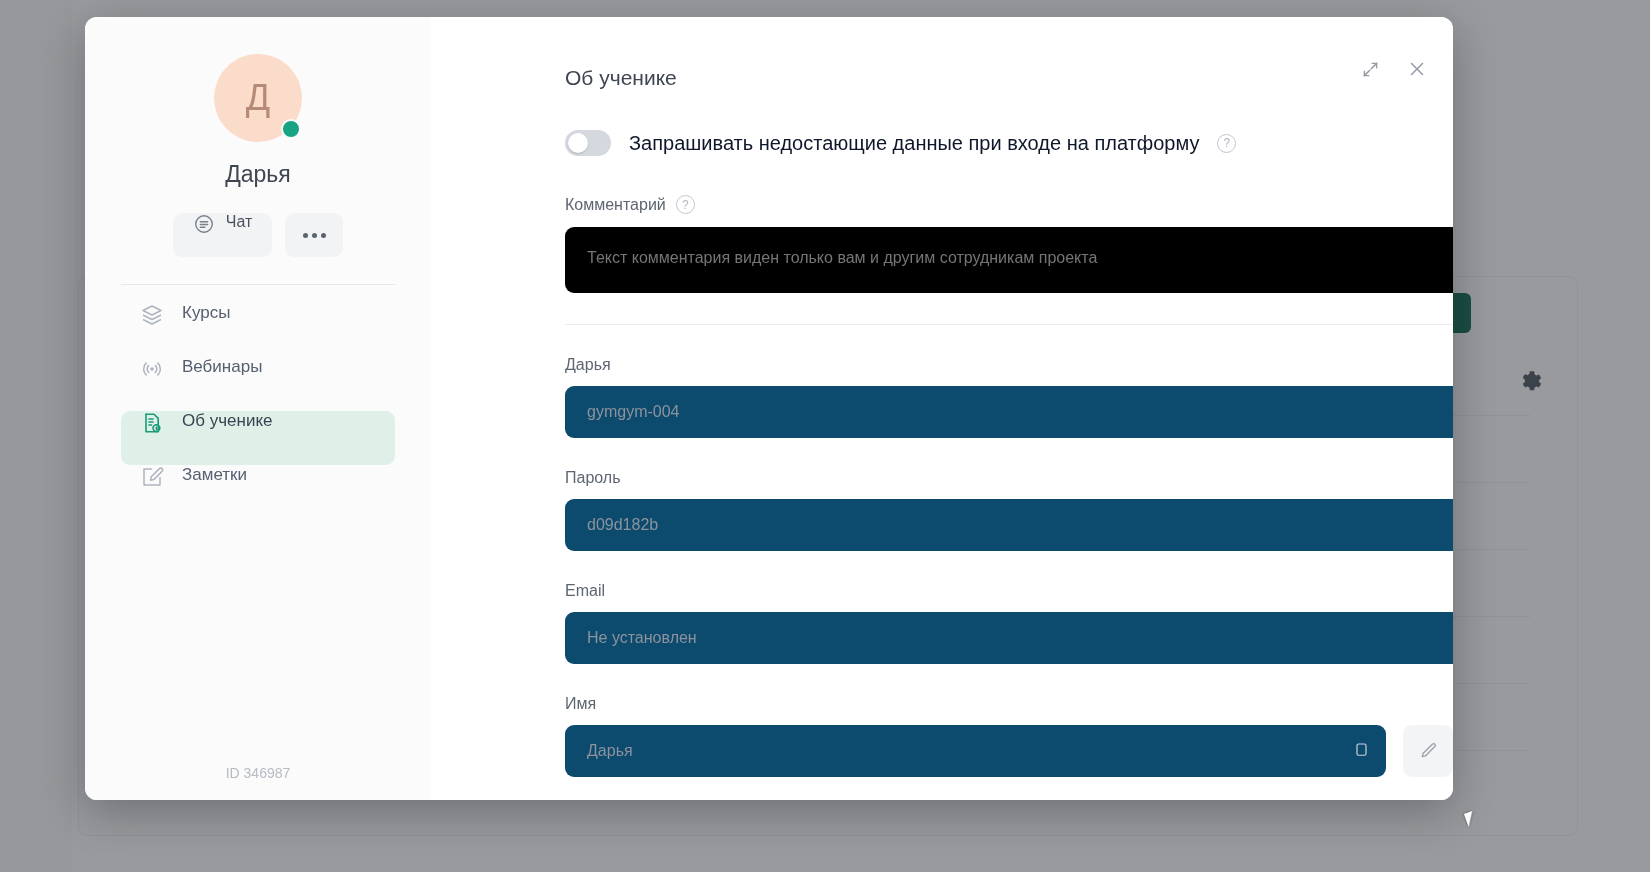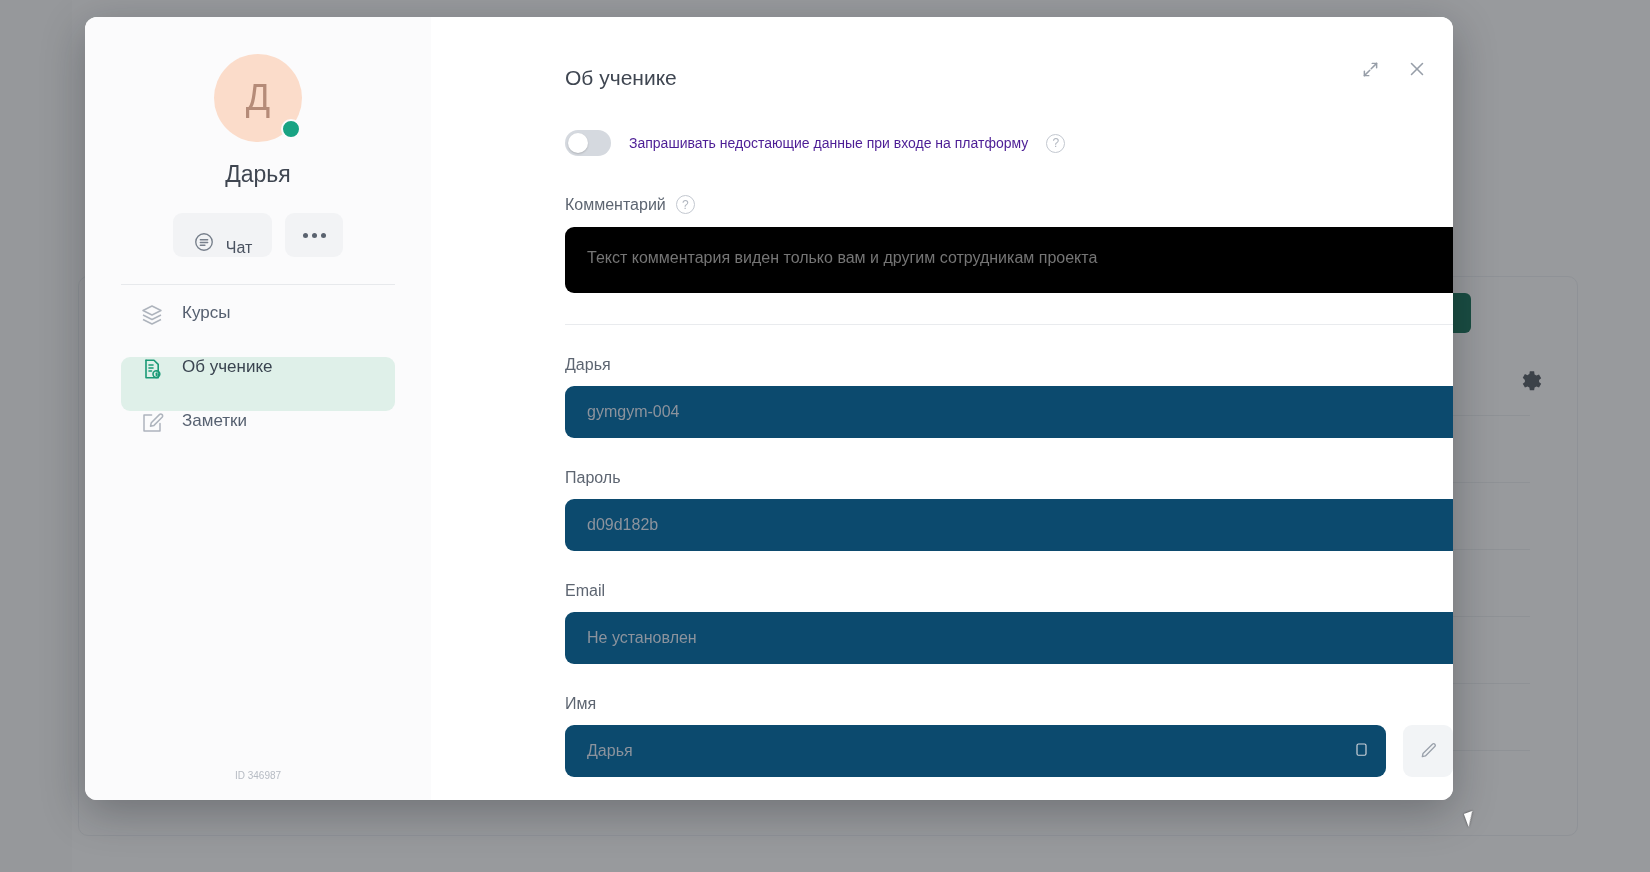--- a/index.html
+++ b/index.html
@@ -85,21 +85,21 @@
   .uname {
     margin-top: 19px; text-align: center;
     font-size: 23px; color: #3f4651;
   }
   .actions {
     margin-top: 25px; display: flex; justify-content: center; gap: 13px;
   }
   .btn-chat {
     height: 44px; padding: 0 20px; border-radius: 9px;
     background: #f2f3f5; border: none; cursor: pointer;
-    display: flex; align-items: flex-end; gap: 11px;
+    display: flex; align-items: flex-start; gap: 11px;
     font-size: 16px; color: #4a5260; font-family: inherit;
   }
   .btn-more {
     width: 58px; height: 44px; border-radius: 9px;
     background: #f2f3f5; border: none; cursor: pointer;
     display: flex; align-items: center; justify-content: center; gap: 4px;
   }
   .dot { width: 5px; height: 5px; border-radius: 50%; background: #5b636f; }
   .divider {
     margin: 27px 36px 0 36px; height: 1px; background: #e7e9ec;
@@ -111,21 +111,21 @@
     cursor: pointer; color: #5a6personally;
   }
   .nav-item { color: #566070; }
   .nav-item .nav-label { font-size: 17px; }
   .nav-item.active { background: #dff0e9; }
   .nav-item.active .nav-label { color: #3a4450; }
   .nav-icon { width: 24px; height: 24px; flex: 0 0 24px; color: #aeb4bd; }
   .nav-item.active .nav-icon { color: #1a9a76; }
   .idline {
     position: absolute; left: 0; right: 0; bottom: 19px;
-    text-align: center; font-size: 10px; color: #b6bbc3;
+    text-align: center; font-size: 14px; color: #b6bbc3;
   }
 
   
   .rpanel { flex: 1; position: relative; background: #ffffff; padding: 0; }
   .winctl {
     position: absolute; right: 22px; top: 38px;
     display: flex; align-items: center; gap: 19px;
   }
   .wbtn {
     width: 28px; height: 28px; border: none; background: transparent;
@@ -144,21 +144,21 @@
   .switch {
     width: 46px; height: 26px; border-radius: 13px;
     background: #d5d9df; position: relative; cursor: pointer;
     border: none; flex: 0 0 46px;
   }
   .switch .knob {
     position: absolute; left: 3px; top: 3px;
     width: 20px; height: 20px; border-radius: 50%;
     background: #ffffff; box-shadow: 0 1px 2px rgba(0,0,0,.18);
   }
-  .toggle-label { font-size: 14px; color: #4c1d95; }
+  .toggle-label { font-size: 20px; color: #0f172a; }
   .help {
     width: 19px; height: 19px; border-radius: 50%;
     border: 1.4px solid #c3c8d0; color: #b0b6bf;
     font-size: 12px; display: inline-flex;
     align-items: center; justify-content: center;
     cursor: pointer; flex: 0 0 19px;
   }
 
   .flabel {
     font-size: 16px; color: #5d6571; display: flex;
@@ -269,20 +269,30 @@
         <span class="nav-icon">
           <svg viewBox="0 0 24 24" width="24" height="24" fill="none" stroke="currentColor" stroke-width="1.5" stroke-linejoin="round">
             <path d="M12 3l9 4.5-9 4.5-9-4.5L12 3z"></path>
             <path d="M3 12l9 4.5 9-4.5"></path>
             <path d="M3 16.5L12 21l9-4.5"></path>
           </svg>
         </span>
         <span class="nav-label">Курсы</span>
       </div>
 
+      <div class="nav-item">
+        <span class="nav-icon">
+          <svg viewBox="0 0 24 24" width="24" height="24" fill="none" stroke="currentColor" stroke-width="1.5" stroke-linecap="round">
+            <circle cx="12" cy="12" r="1.8" fill="currentColor" stroke="none"></circle>
+            <path d="M8.6 8.6a4.8 4.8 0 000 6.8M15.4 8.6a4.8 4.8 0 010 6.8"></path>
+            <path d="M6.1 6.1a8.3 8.3 0 000 11.8M17.9 6.1a8.3 8.3 0 010 11.8"></path>
+          </svg>
+        </span>
+        <span class="nav-label">Вебинары</span>
+      </div>
 
       <div class="nav-item active">
         <span class="nav-icon">
           <svg viewBox="0 0 24 24" width="24" height="24" fill="none" stroke="currentColor" stroke-width="1.6" stroke-linecap="round" stroke-linejoin="round">
             <path d="M6 3.2h8l4.2 4.2v8.1"></path>
             <path d="M18.2 16.8v3.9H6V3.2"></path>
             <line x1="9" y1="8" x2="13" y2="8"></line>
             <line x1="9" y1="11" x2="13" y2="11"></line>
             <line x1="9" y1="14" x2="11.5" y2="14"></line>
             <circle cx="16.4" cy="17.1" r="3.4"></circle>

